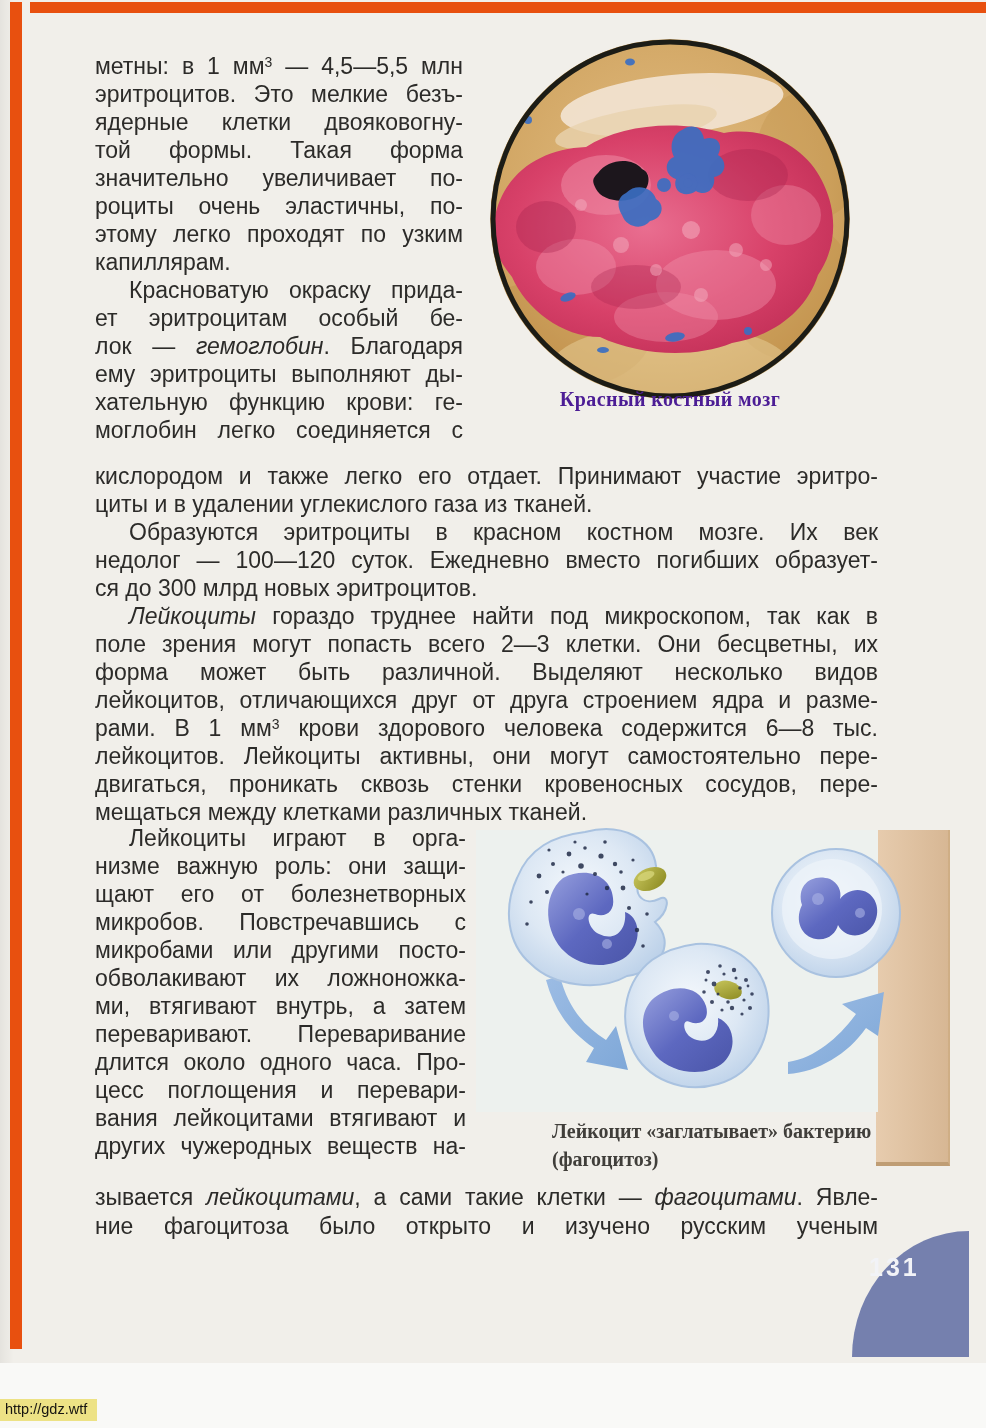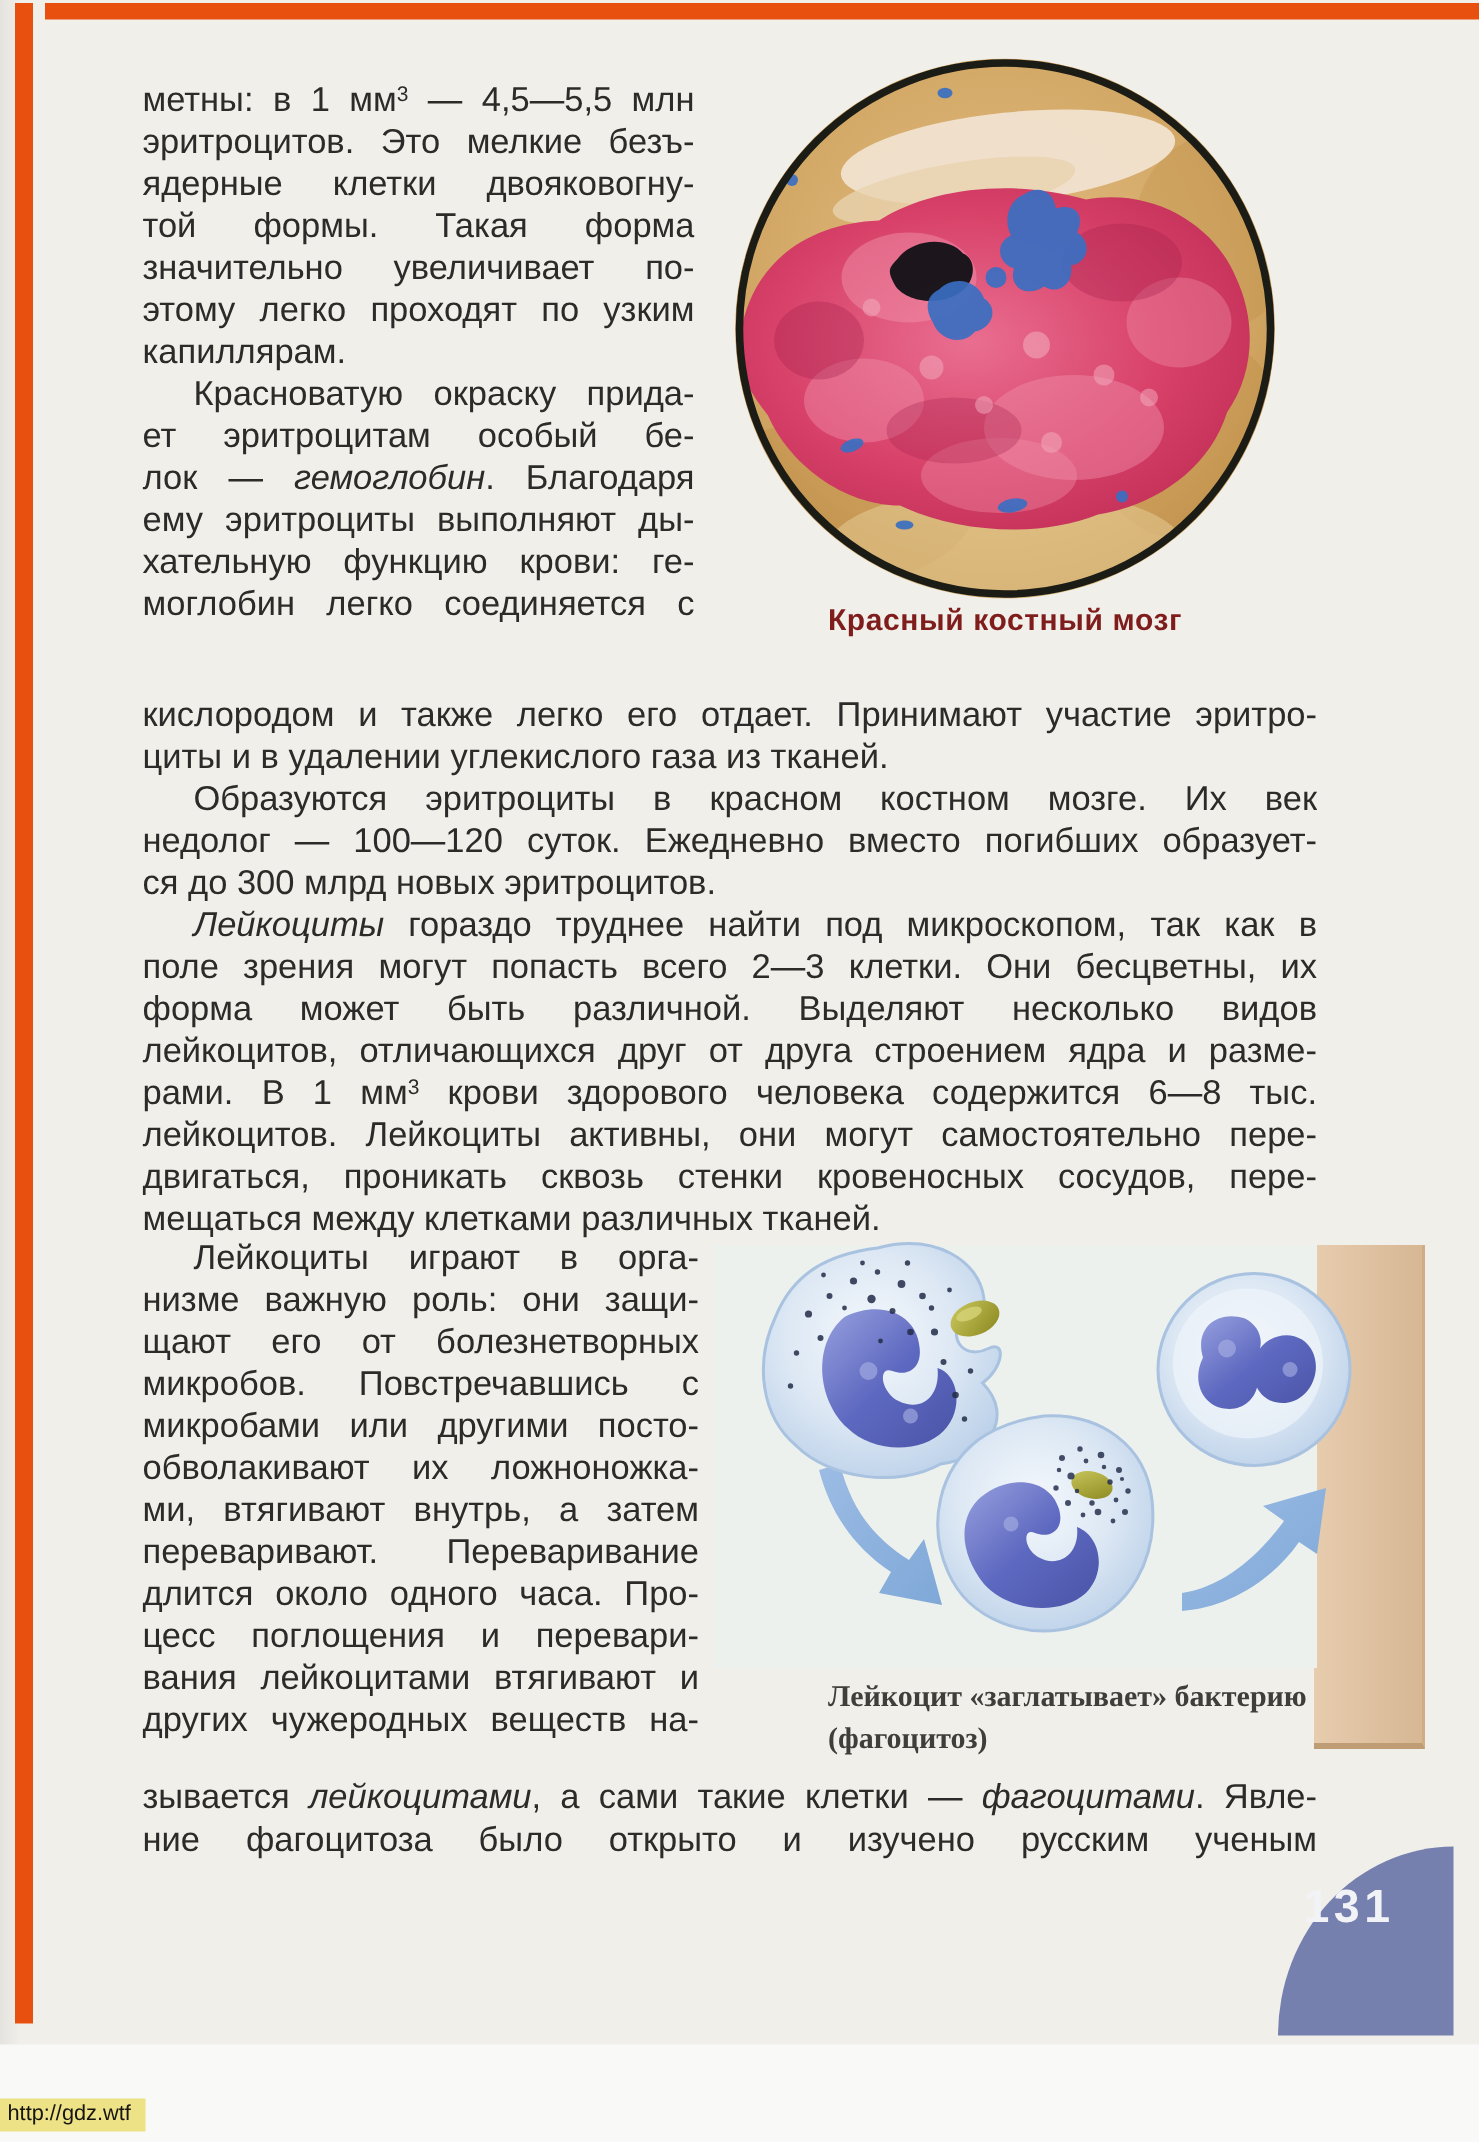--- a/index.html
+++ b/index.html
@@ -18,56 +18,57 @@
   .tline.ind{text-indent:34px;}
   .tline sup{font-size:14px;line-height:0;position:relative;top:-7px;vertical-align:baseline;}
   .tline i{font-style:italic;}
   #colTopLeft{left:95px;top:52px;width:368px;}
   #blockMid{left:95px;top:462px;width:783px;}
   #colBottomLeft{left:95px;top:824px;width:371px;}
   #blockBottom{left:95px;top:1183px;width:783px;}
   #blockBottom .tline{height:29px;line-height:29px;}
   
   .fig-marrow{position:absolute;left:486px;top:35px;width:368px;height:368px;}
-  .cap1{position:absolute;left:486px;top:403px;width:368px;text-align:center;
-        font-family:Liberation Sans, sans-serif;font-size:20px;font-weight:600;
-        color:#7f1d1d;letter-spacing:.4px;}
+  .cap1{position:absolute;left:486px;top:388px;width:368px;text-align:center;
+        font-family:Liberation Serif, serif;font-size:20px;font-weight:600;
+        color:#4c1d95;letter-spacing:.4px;}
   
   .tan-strip{position:absolute;left:876px;top:830px;width:72px;height:332px;z-index:1;
         background:linear-gradient(to right,#e7ccae,#d7b794);
         border-bottom:4px solid #bf9d74;border-right:2px solid #cfae85;}
   .fig-phago{position:absolute;left:476px;top:824px;width:476px;height:292px;z-index:2;}
   .cap2{position:absolute;left:514px;top:1117px;width:390px;z-index:3;
         font-family:"Liberation Serif","DejaVu Serif",serif;font-size:20px;font-weight:600;
         color:#403e3a;}
   .cap2 div{height:28px;line-height:28px;margin-left:38px;}
   
   .disc{position:absolute;left:852px;top:1231px;width:117px;height:126px;background:#7580ae;
         border-top-left-radius:100% 100%;z-index:4;}
-  .disc span{position:absolute;left:17px;top:22px;font-size:31px;font-weight:bold;
+  .disc span{position:absolute;left:17px;top:22px;font-size:25px;font-weight:bold;
         color:#f2f3f7;letter-spacing:3px;}
   
   .below{position:absolute;left:0;top:1363px;width:986px;height:65px;background:#f9f9f7;}
   .wm{position:absolute;left:0;top:1399px;background:#ede285;color:#161410;
         font-size:14.5px;padding:2px 10px 4px 5px;z-index:5;text-align:center;}
 </style>
 </head>
 <body>
 
 <div class="stage">
 
   <div class="border-top"></div>
   <div class="border-left"></div>
 
   <div id="colTopLeft" class="tblock">
       <div class="tline j"><span>метны: в 1 мм</span><sup>3</sup><span> — 4,5—5,5 млн</span></div>
       <div class="tline j"><span>эритроцитов. Это мелкие безъ-</span></div>
       <div class="tline j"><span>ядерные клетки двояковогну-</span></div>
       <div class="tline j"><span>той формы. Такая форма</span></div>
       <div class="tline j"><span>значительно увеличивает по-</span></div>
+      <div class="tline j"><span>роциты очень эластичны, по-</span></div>
       <div class="tline j"><span>этому легко проходят по узким</span></div>
       <div class="tline"><span>капиллярам.</span></div>
       <div class="tline j ind"><span>Красноватую окраску прида-</span></div>
       <div class="tline j"><span>ет эритроцитам особый бе-</span></div>
       <div class="tline j"><span>лок — </span><i>гемоглобин</i><span>. Благодаря</span></div>
       <div class="tline j"><span>ему эритроциты выполняют ды-</span></div>
       <div class="tline j"><span>хательную функцию крови: ге-</span></div>
       <div class="tline j"><span>моглобин легко соединяется с</span></div>
     </div>
 

